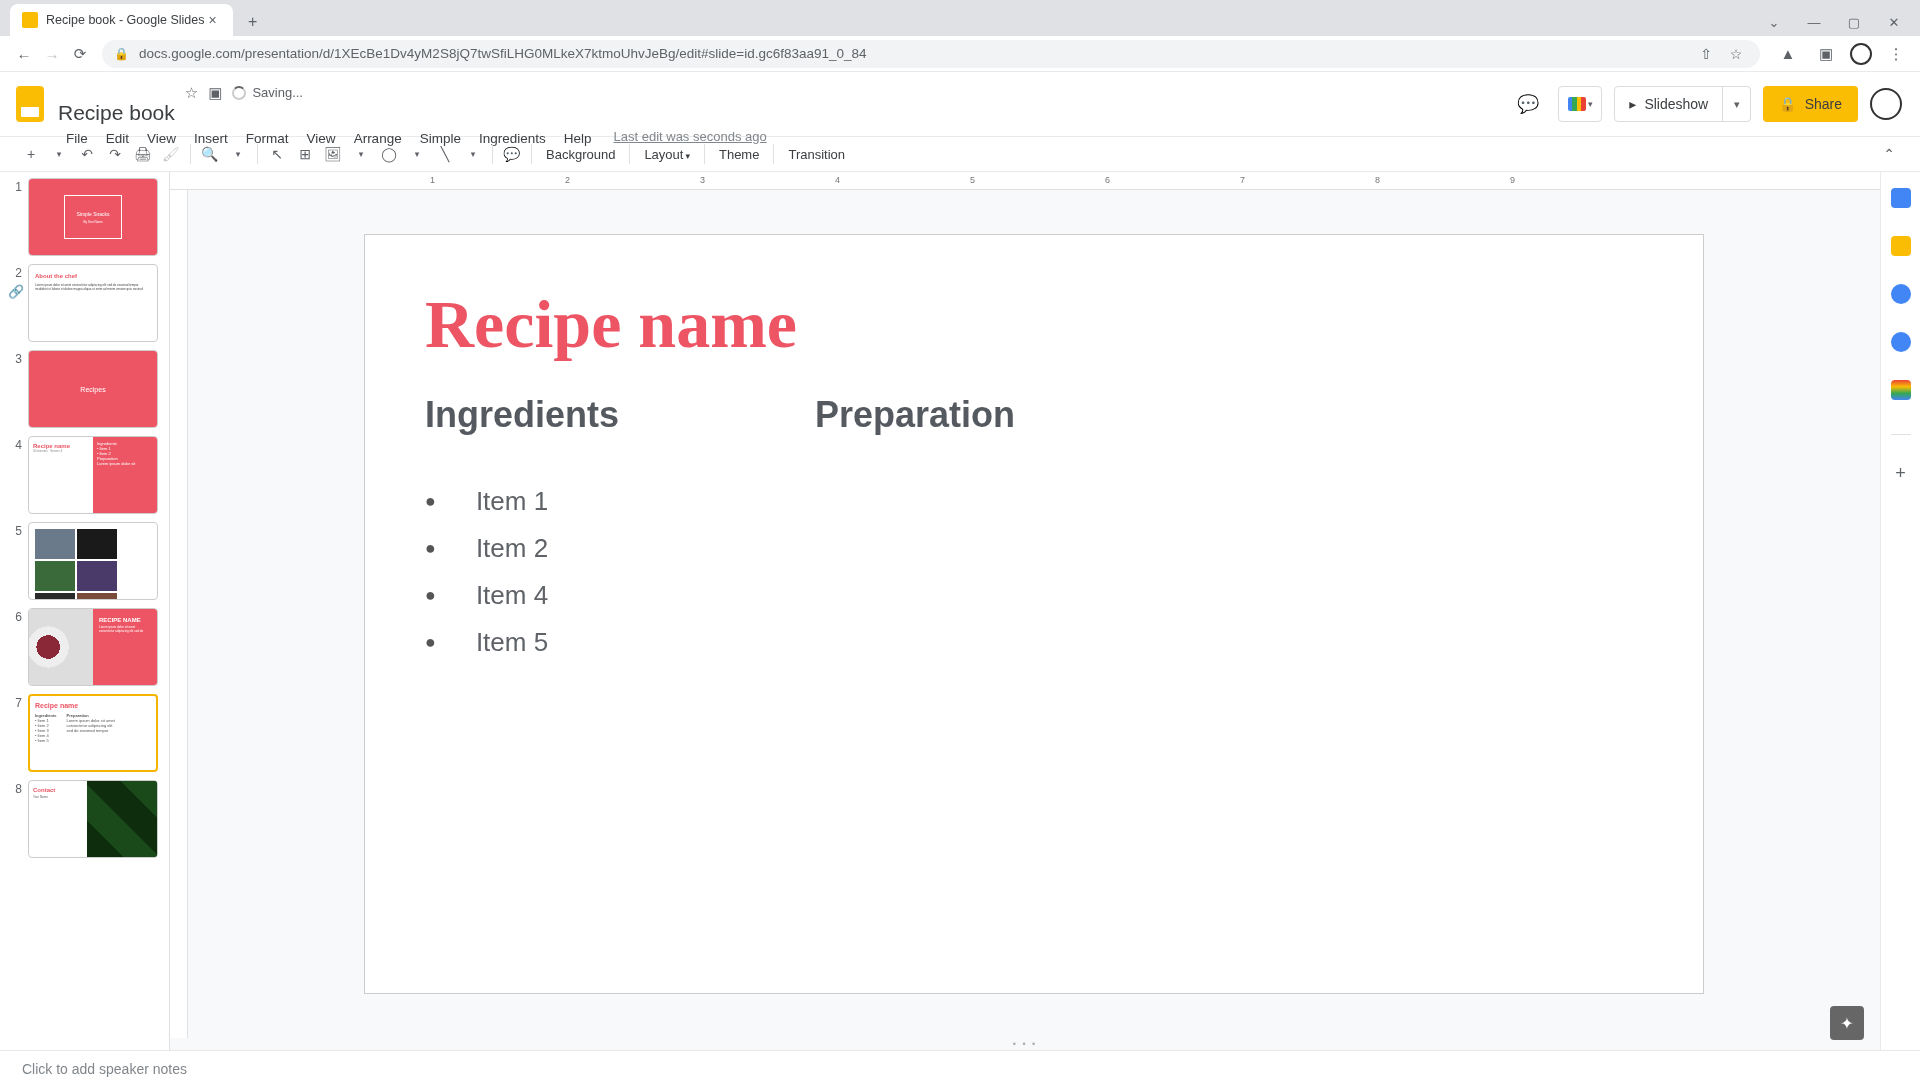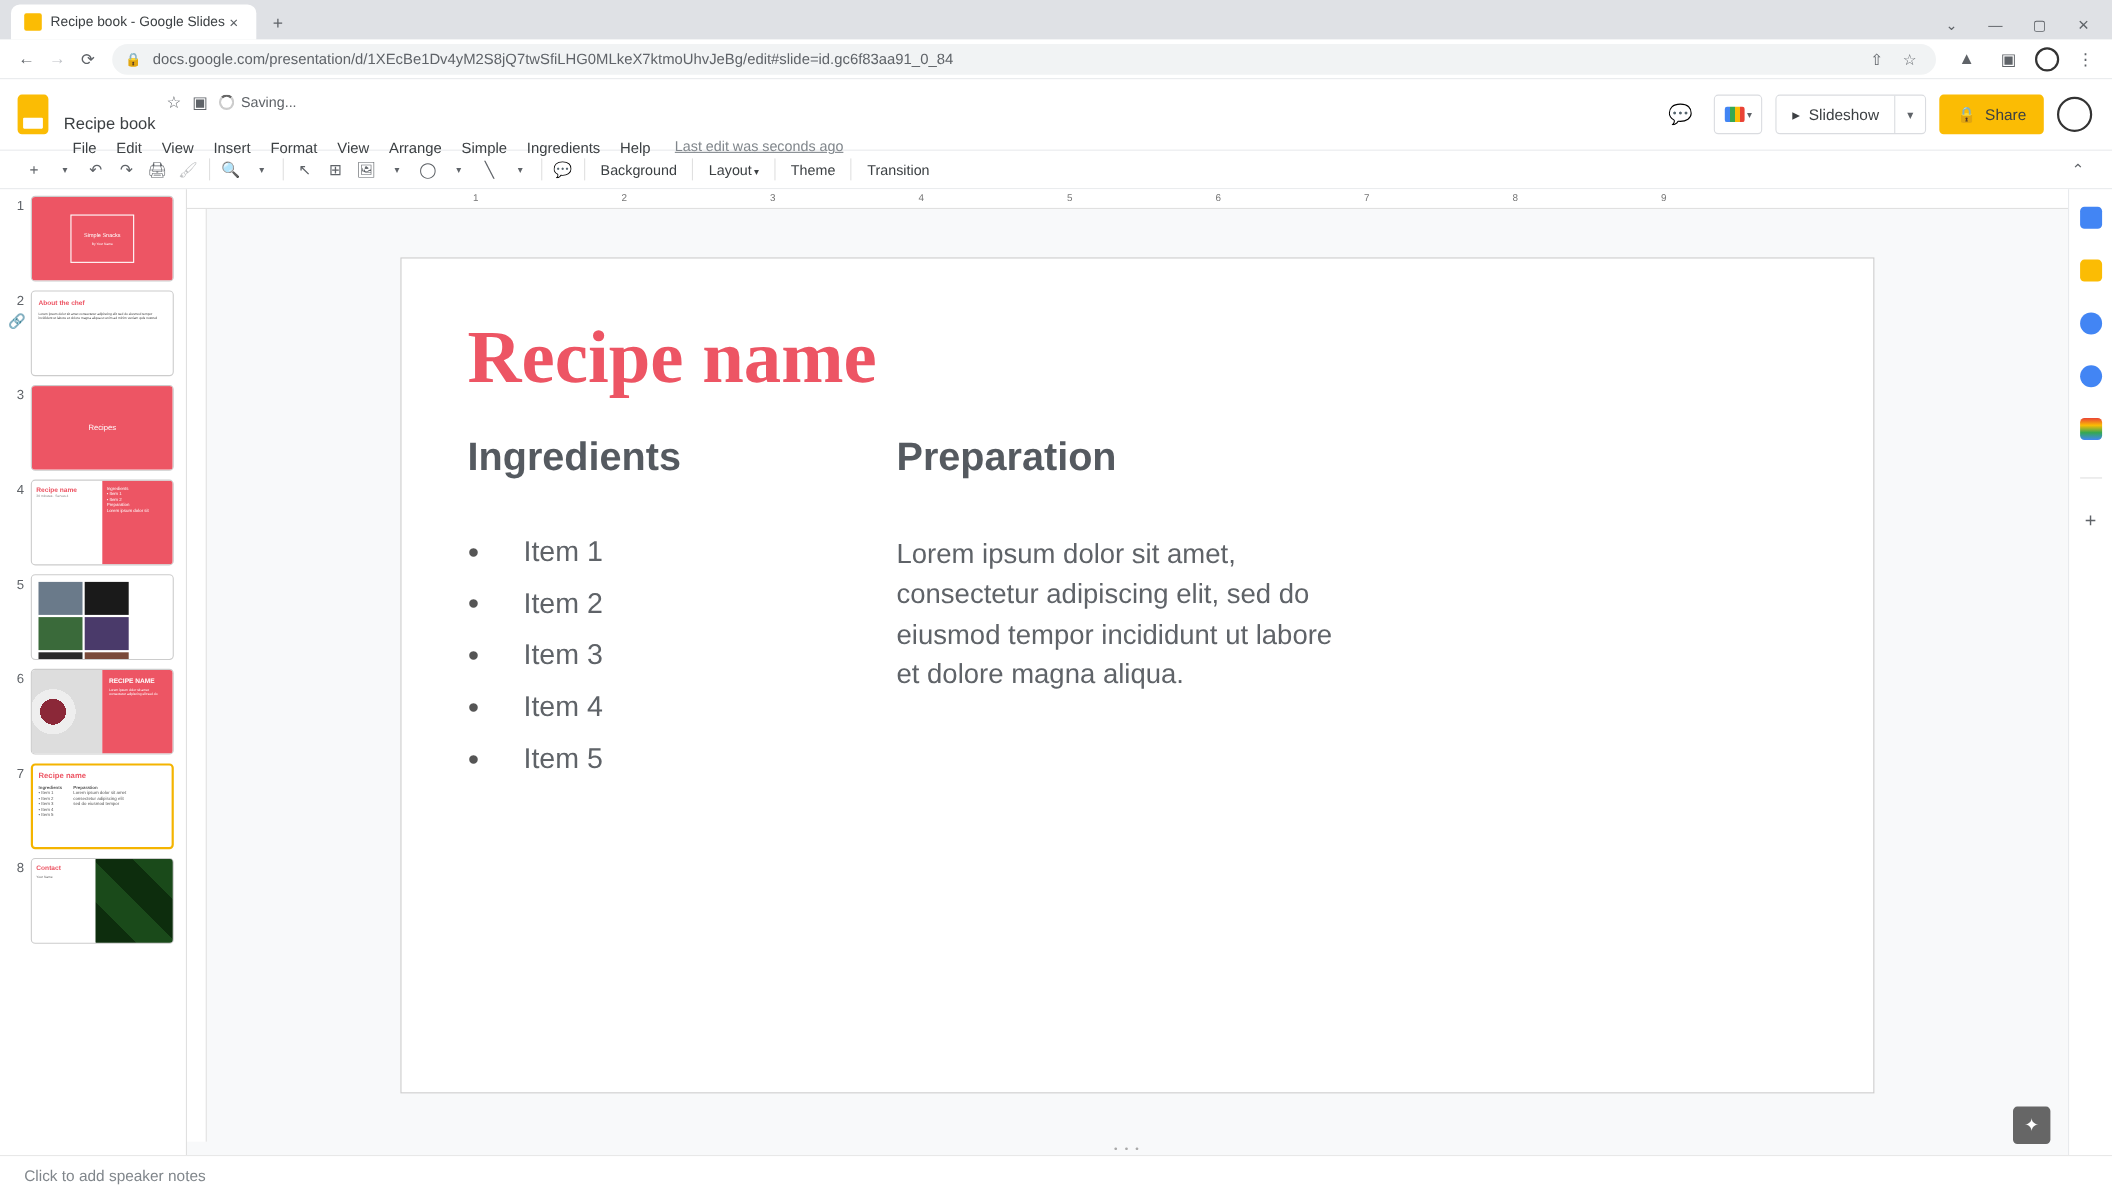--- a/index.html
+++ b/index.html
@@ -24,21 +24,21 @@
 .browser-right { display:flex; align-items:center; gap:10px; margin-left:6px; }
 .profile-circle { width:22px; height:22px; border:2px solid #333; border-radius:50%; }
 
 
 .app-header { height:64px; display:flex; align-items:center; padding:0 18px 0 10px; }
 .app-logo { width:40px; height:40px; display:flex; align-items:center; justify-content:center; margin-right:8px; }
 .app-logo-box { width:28px; height:36px; background:#fbbc04; border-radius:4px; position:relative; }
 .app-logo-box:after { content:''; position:absolute; bottom:5px; left:5px; right:5px; height:10px; background:#fff; border-radius:1px; }
 .title-area { flex:1; }
 .title-row { display:flex; align-items:center; gap:10px; }
-.doc-title { font-size:15px; color:#3c4043;margin-top:40px; }
+.doc-title { font-size:21px; color:#3c4043;margin-top:40px; }
 .star-icon,.move-icon { font-size:15px; color:#5f6368; }
 .saving { display:flex; align-items:center; gap:6px; font-size:13px; color:#5f6368; }
 .saving-spin { width:14px; height:14px; border:2px solid #ccc; border-top-color:#666; border-radius:50%; }
 .menu-row { display:flex; gap:2px; margin-top:4px; }
 .menu-item { font-size:13.5px; color:#3c4043; padding:2px 8px; border-radius:4px; }
 .last-edit { font-size:13px; color:#80868b; text-decoration:underline; margin-left:12px; }
 .header-right { display:flex; align-items:center; gap:12px; }
 .comment-btn { width:36px; height:36px; display:flex; align-items:center; justify-content:center; font-size:18px; color:#5f6368; }
 .meet-btn { width:44px; height:36px; border:1px solid #dadce0; border-radius:4px; display:flex; align-items:center; justify-content:center; }
 .meet-icon { width:18px; height:14px; background:linear-gradient(90deg,#4285f4 25%,#34a853 25% 50%,#fbbc04 50% 75%,#ea4335 75%); border-radius:2px; }
@@ -340,28 +340,26 @@
       <div class="ruler-v"></div>
       <div class="canvas">
         <div class="slide">
           <div class="slide-title">Recipe name</div>
           <div class="slide-cols">
             <div class="col">
               <div class="col-h">Ingredients</div>
               <ul class="ing-list">
                 <li>Item 1</li>
                 <li>Item 2</li>
-                <li>Item 3</li>
                 <li>Item 4</li>
                 <li>Item 5</li>
               </ul>
             </div>
             <div class="col" style="flex:0 0 400px">
               <div class="col-h">Preparation</div>
-              <p class="prep-p">Lorem ipsum dolor sit amet, consectetur adipiscing elit, sed do eiusmod tempor incididunt ut labore et dolore magna aliqua.</p>
             </div>
           </div>
         </div>
       </div>
     </div>
     <div class="footer-drag">• • •</div>
     <div class="explore-btn">✦</div>
   </div>
 
   <div class="side-panel">

